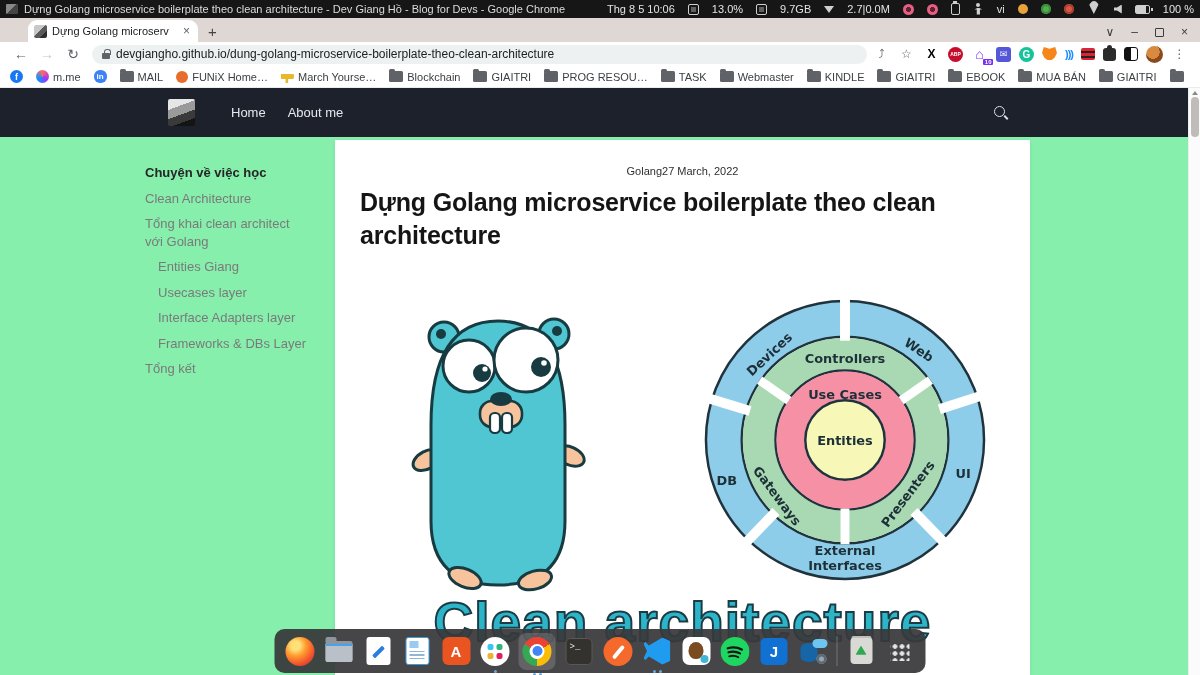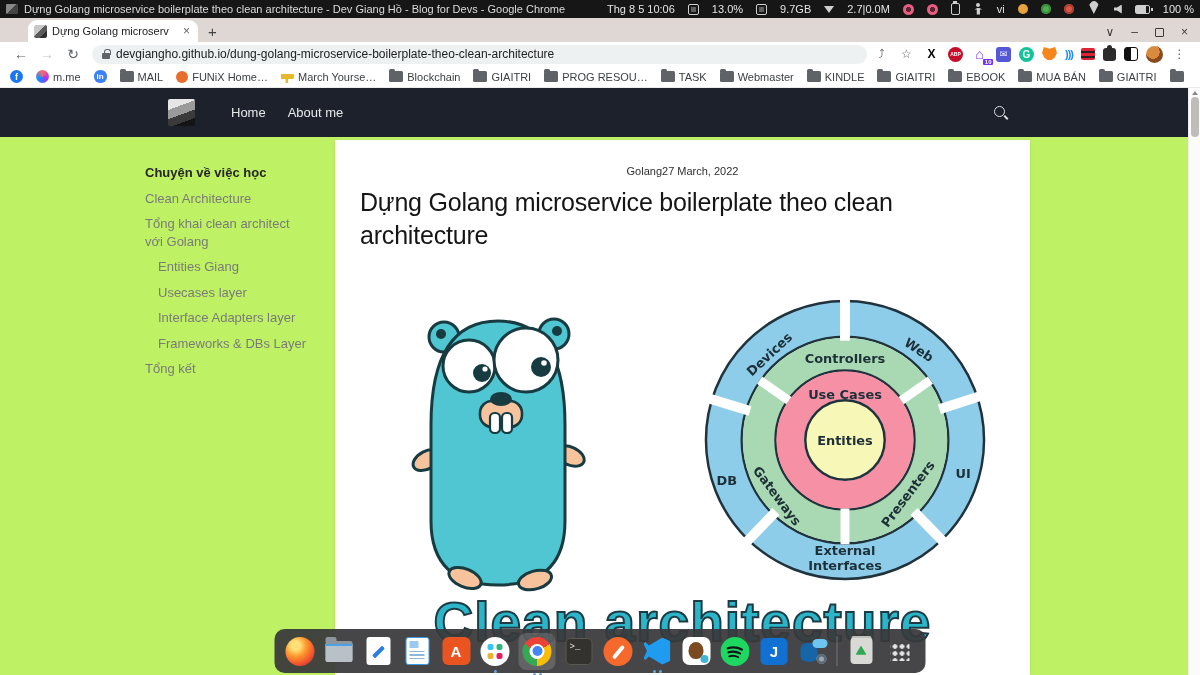--- a/index.html
+++ b/index.html
@@ -70,39 +70,39 @@
   .bk { display:flex; align-items:center; gap:4px; white-space:nowrap; }
   .bk-fb { width:13px; height:13px; border-radius:50%; background:#1877f2; color:#fff; font-size:9px; font-weight:700; display:flex; align-items:center; justify-content:center; }
   .bk-msg { width:13px; height:13px; border-radius:50%; background:conic-gradient(#ff6968,#a334fa,#0695ff,#ff6968); }
   .bk-in { width:13px; height:13px; border-radius:6px; background:#3b82f6; color:#fff; font-size:8px; font-weight:700; display:flex; align-items:center; justify-content:center; }
   .bk-folder { width:14px; height:11px; background:#5f6368; border-radius:1.5px; position:relative; }
   .bk-folder::before { content:""; position:absolute; top:-2.5px; left:0; width:6px; height:3px; background:#5f6368; border-radius:1.5px 1.5px 0 0; }
   .bk-person { width:12px; height:12px; border-radius:50%; background:#e86c2b; }
   .bk-key { width:13px; height:13px; background:#e8b82b; border-radius:50% 50% 2px 2px; clip-path:polygon(30% 0,70% 0,70% 45%,100% 45%,100% 65%,70% 65%,70% 100%,30% 100%); transform:rotate(90deg); }
 
   
-  .content { position:absolute; top:88px; left:0; width:1200px; height:587px; background:#bef264; overflow:hidden; }
+  .content { position:absolute; top:88px; left:0; width:1200px; height:587px; background:#86efac; overflow:hidden; }
   .sitenav { position:absolute; top:0; left:0; width:1188px; height:49px; background:#1c212b; display:flex; align-items:center; }
   .logo { width:27px; height:27px; margin-left:168px; background:linear-gradient(160deg,#e6e6e6 0 30%,#9a9a9a 30% 55%,#3a3a3a 55% 78%,#141414 78% 100%); border-radius:2px; }
   .navlink { color:#e7e9ec; font-size:13px; margin-left:36px; }
   .navlink + .navlink { margin-left:22px; }
   .search-ico { margin-left:auto; margin-right:180px; width:14px; height:14px; position:relative; }
   .search-ico::before { content:""; position:absolute; top:0; left:0; width:9px; height:9px; border:1.6px solid #dfe1e5; border-radius:50%; }
   .search-ico::after { content:""; position:absolute; bottom:0; right:1px; width:1.8px; height:5px; background:#dfe1e5; transform:rotate(-45deg); }
 
   .page { position:absolute; top:49px; left:0; width:1188px; height:538px; }
   .card { position:absolute; left:335px; top:3px; width:695px; height:535px; background:#fff; box-shadow:0 1px 4px rgba(0,0,0,.08); padding:25px; }
 
   .toc { position:absolute; left:145px; top:27px; width:162px; }
   .toc-item { font-size:13px; color:#7a7a7a; margin-bottom:8px; line-height:1.35; }
   .toc-item.active { color:#262626; font-weight:700; }
   .toc-item.lvl1 { padding-left:13px; }
 
   .meta-row { display:flex; justify-content:center; font-size:11px; color:#2f2f2f; }
-  .post-title { margin-top:9px; font-size:25px; line-height:1.3; font-weight:400; color:#151515; letter-spacing:-.2px; }
+  .post-title { margin-top:9px; font-size:25px; line-height:1.3; font-weight:700; color:#151515; letter-spacing:-.2px; }
 
   .gopher-svg { position:absolute; left:63px; top:153px; }
   .diagram-svg { position:absolute; left:366px; top:156px; }
   .caption { position:absolute; left:0; top:450px; width:695px; text-align:center; font-size:55px; font-weight:700; color:#2cb5c8; -webkit-text-stroke:2px #1d3b44; letter-spacing:1px; white-space:nowrap; }
 
   .scrollbar { position:absolute; right:0; top:0; width:12px; height:587px; background:#fbfbfb; border-left:1px solid #eee; }
   .scroll-up { width:0; height:0; margin:3px auto 2px; border-left:3px solid transparent; border-right:3px solid transparent; border-bottom:4px solid #8a8a8a; }
   .thumb { width:8px; height:40px; margin:0 auto; background:#c0bcba; border-radius:4px; }
 
   

